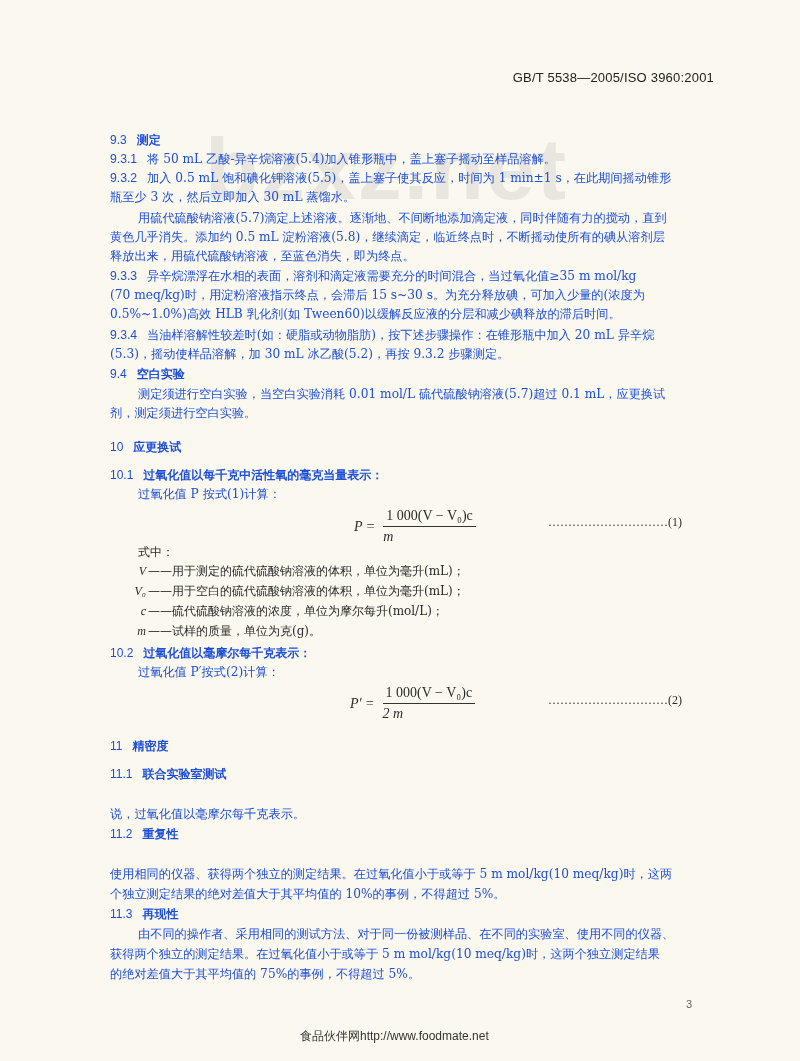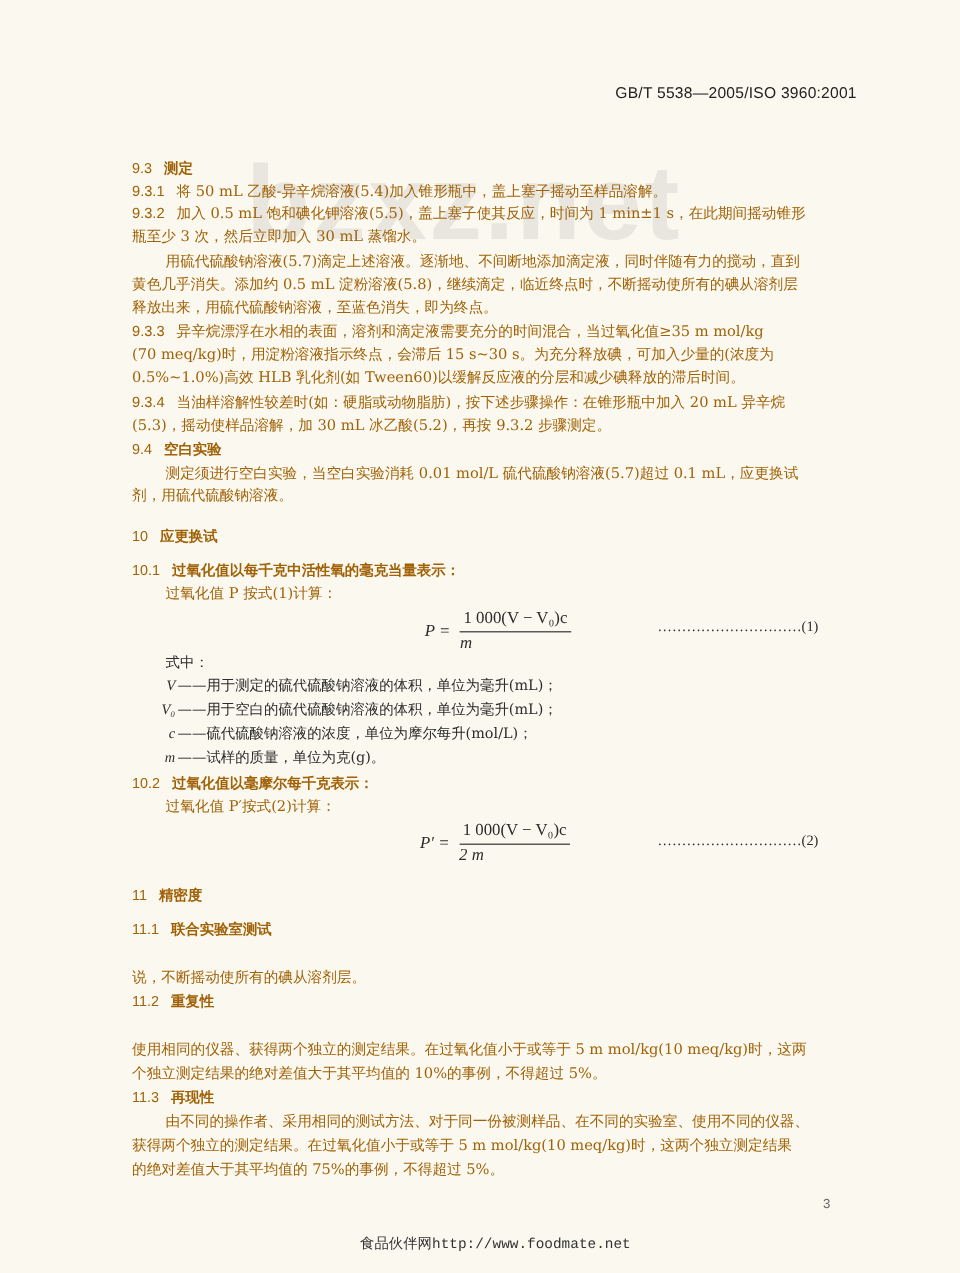--- a/index.html
+++ b/index.html
@@ -17,41 +17,41 @@
   }
   .watermark {
     position: absolute; left: 205px; top: 118px;
     font-family: "Liberation Sans", sans-serif; font-weight: bold;
     font-size: 88px; color: rgba(120,120,120,0.14); letter-spacing: 2px;
     pointer-events: none;
   }
   .content { position: absolute; left: 110px; top: 98px; width: 610px; }
   .line {
     position: absolute; left: 0; font-size: 12.2px; line-height: 16px;
-    white-space: nowrap; color: #a16207;
+    white-space: nowrap; color: #1d4ed8;
   }
   .heading { font-family: "DejaVu Sans", "Liberation Sans", sans-serif; font-weight: bold; font-size: 12px; }
   .num { font-family: "Liberation Sans", sans-serif; font-weight: normal; margin-right: 10px; }
   .indent { left: 28px; }
   .formula {
     position: absolute; font-family: "Liberation Serif", serif; font-size: 14px;
     display: flex; align-items: center;
   }
   .formula .lhs { font-style: italic; margin-right: 8px; }
   .frac { display: inline-flex; flex-direction: column; align-items: flex-start; }
   .frac .numr { border-bottom: 1px solid #333; padding: 0 3px 2px; }
   .frac .den { font-style: italic; padding-top: 2px; }
   .eqno {
     position: absolute; font-family: "Liberation Serif", serif; font-size: 12px;
     letter-spacing: 0;
   }
   .defline { position: absolute; font-size: 12px; line-height: 16px; white-space: nowrap; }
   .defline .sym { font-family: "Liberation Serif", serif; font-style: italic; display: inline-block; width: 20px; text-align: right; margin-right: 2px; }
   .page-number { position: absolute; right: 108px; top: 998px; font-size: 11px; color: #666; font-family: "Liberation Sans", sans-serif; }
-  .footer { position: absolute; left: 300px; top: 1028px; font-size: 12px; color: #333; font-family: Liberation Mono, monospace; }
+  .footer { position: absolute; left: 300px; top: 1028px; font-size: 12px; color: #333; font-family: Liberation Sans, sans-serif; }
 </style>
 </head>
 <body>
 
 <div class="page">
 
   <div class="header-code">GB/T 5538—2005/ISO 3960:2001</div>
   <div class="watermark">bzxz.net</div>
 
   <div class="content">
@@ -78,21 +78,21 @@
 
     <div class="line" style="top:229px">
       <span class="num">9.3.4</span><span>当油样溶解性较差时(如：硬脂或动物脂肪)，按下述步骤操作：在锥形瓶中加入 20 mL 异辛烷</span>
     </div>
     <div class="line" style="top:248px">(5.3)，摇动使样品溶解，加 30 mL 冰乙酸(5.2)，再按 9.3.2 步骤测定。</div>
 
     <div class="line heading" style="top:268px">
       <span class="num">9.4</span><span>空白实验</span>
     </div>
     <div class="line indent" style="top:288px">测定须进行空白实验，当空白实验消耗 0.01 mol/L 硫代硫酸钠溶液(5.7)超过 0.1 mL，应更换试</div>
-    <div class="line" style="top:307px">剂，用硫代硫酸钠溶液。</div>
+    <div class="line" style="top:307px">剂，测定须进行空白实验。</div>
 
     <div class="line heading" style="top:341px">
       <span class="num">10</span><span>应更换试</span>
     </div>
 
     <div class="line heading" style="top:369px">
       <span class="num">10.1</span><span>过氧化值以每千克中活性氧的毫克当量表示：</span>
     </div>
     <div class="line indent" style="top:388px">过氧化值 P 按式(1)计算：</div>
   </div>
@@ -134,21 +134,21 @@
   </div>
   <div class="eqno" style="left:548px; top:693px">…………………………(2)</div>
 
   <div class="line heading" style="left:110px; top:738px">
     <span class="num">11</span><span>精密度</span>
   </div>
 
   <div class="line heading" style="left:110px; top:766px">
     <span class="num">11.1</span><span>联合实验室测试</span>
   </div>
-  <div class="line" style="left:110px; top:806px">说，不断摇动使所有的碘从溶剂层。</div>
+  <div class="line" style="left:110px; top:806px">说，过氧化值以毫摩尔每千克表示。</div>
 
   <div class="line heading" style="left:110px; top:826px">
     <span class="num">11.2</span><span>重复性</span>
   </div>
   <div class="line" style="left:110px; top:866px">使用相同的仪器、获得两个独立的测定结果。在过氧化值小于或等于 5 m mol/kg(10 meq/kg)时，这两</div>
   <div class="line" style="left:110px; top:886px">个独立测定结果的绝对差值大于其平均值的 10%的事例，不得超过 5%。</div>
 
   <div class="line heading" style="left:110px; top:906px">
     <span class="num">11.3</span><span>再现性</span>
   </div>

